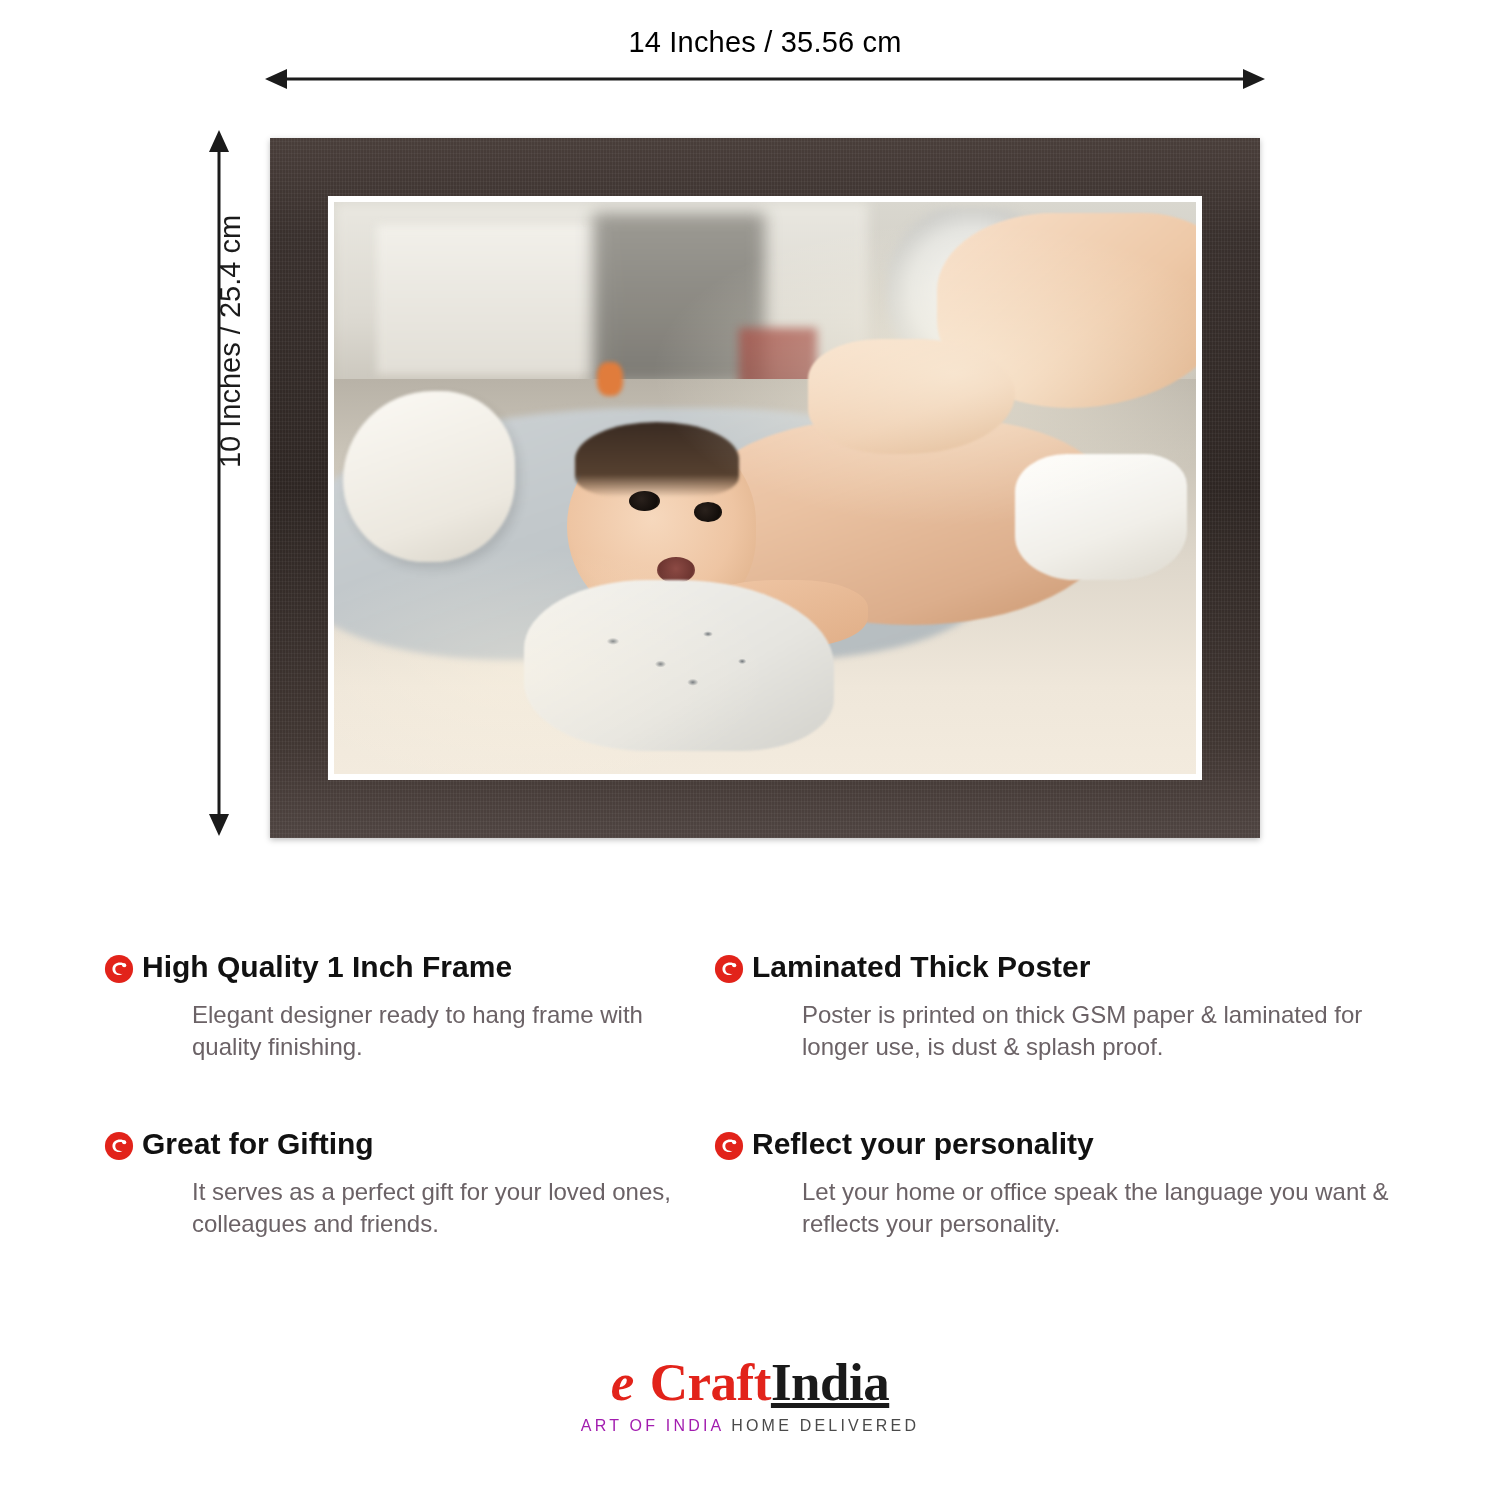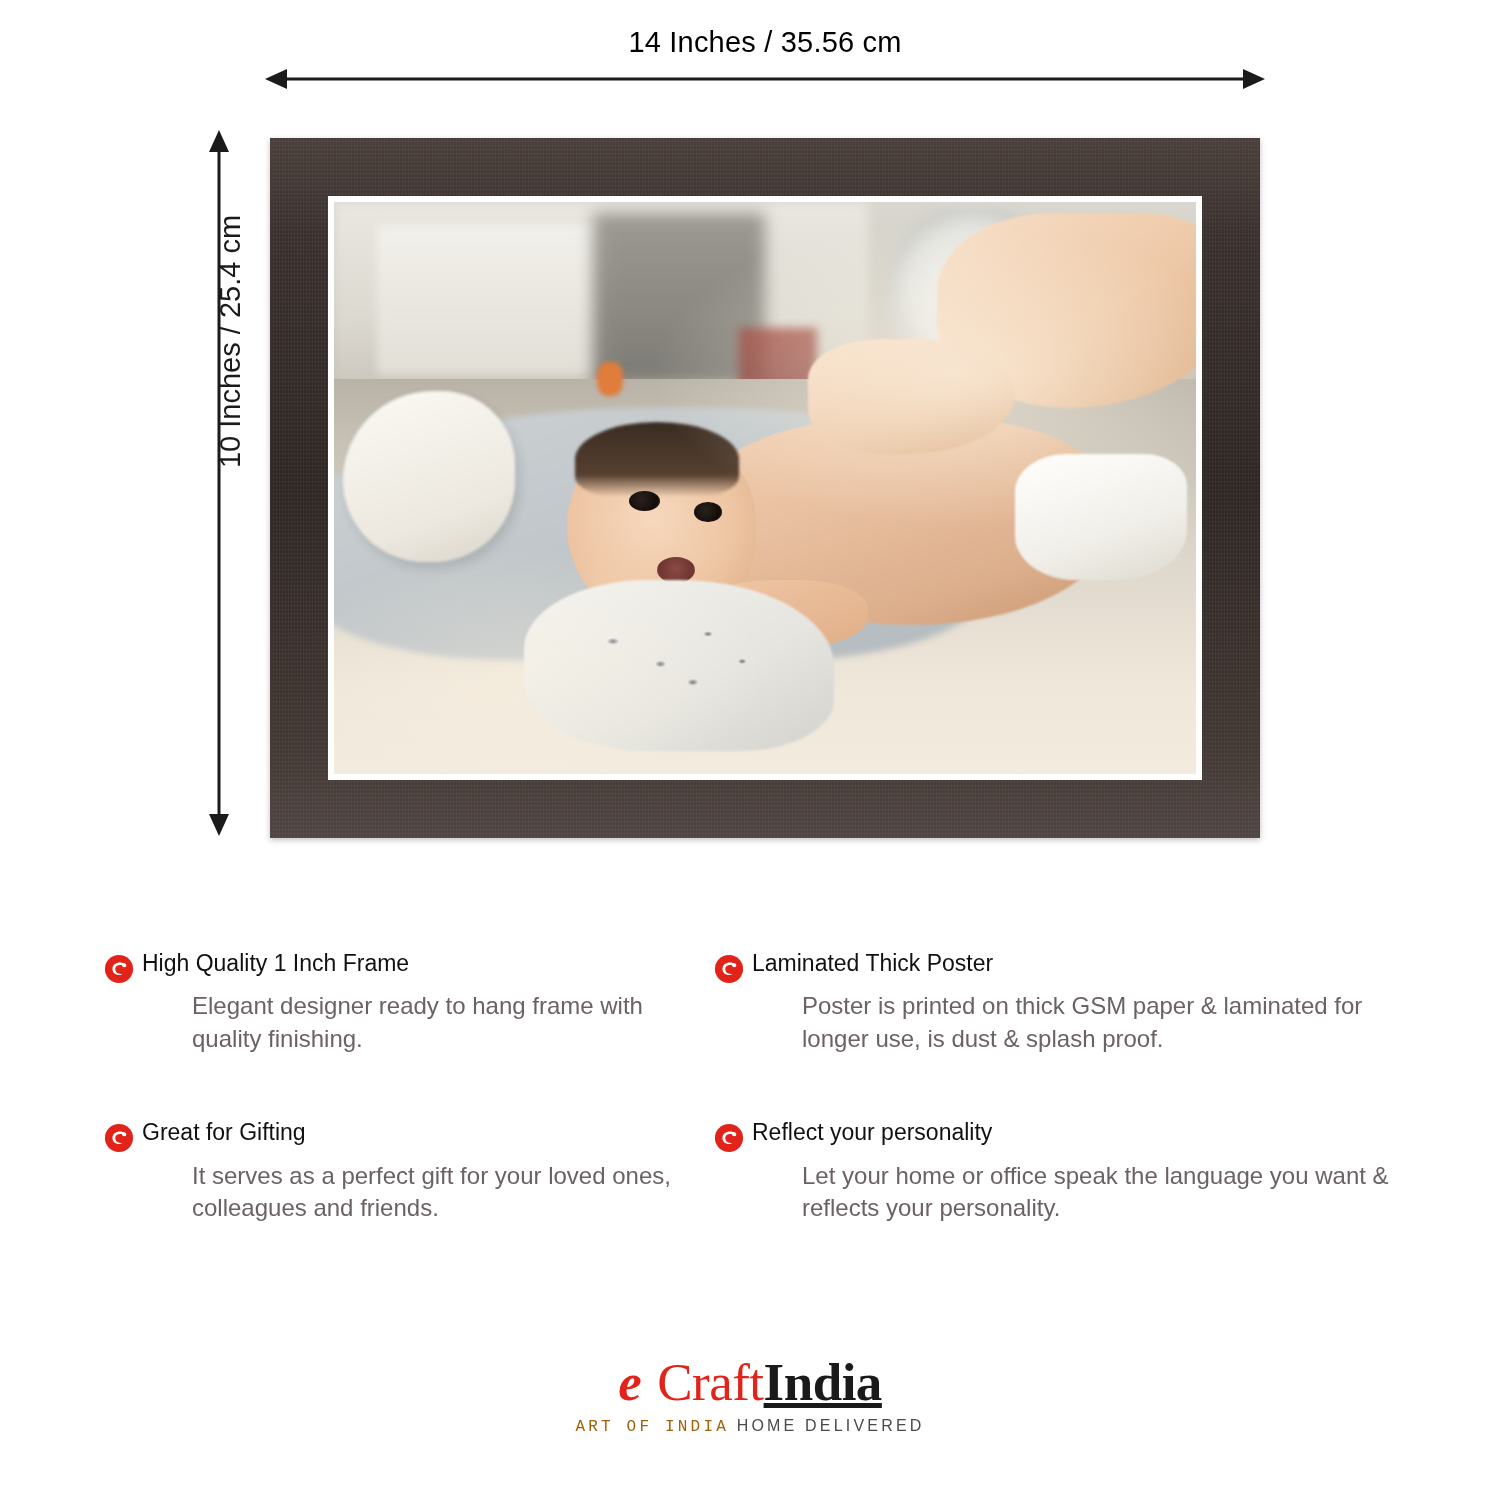--- a/index.html
+++ b/index.html
@@ -257,22 +257,22 @@
     position: absolute;
     top: 950px;
     left: 96px;
     width: 1320px;
     display: grid;
     grid-template-columns: 610px 710px;
     grid-row-gap: 50px;
   }
   .feature { position: relative; padding-left: 46px; }
   .feature-title {
-    font-size: 23px;
-    font-weight: normal;
+    font-size: 30px;
+    font-weight: bold;
     color: #111111;
     margin: 0 0 8px 0;
     line-height: 1.15;
   }
   .feature-desc {
     font-size: 24px;
     line-height: 1.35;
     color: #6b6266;
     margin: 14px;
     padding-left: 36px;
@@ -301,37 +301,37 @@
     white-space: nowrap;
   }
   .logo-e {
     color: #e2231a;
     font-weight: bold;
     font-style: italic;
     font-family: "Liberation Serif", serif;
   }
   .logo-craft {
     color: #e2231a;
-    font-weight: normal;
+    font-weight: bold;
     font-family: "Liberation Serif", serif;
     margin-left: 16px;
   }
   .logo-india {
     color: #1a1a1a;
     font-weight: bold;
     font-family: "Liberation Serif", serif;
     text-decoration: underline;
   }
   .logo-tag {
     margin-top: 8px;
     font-size: 16px;
     letter-spacing: 3.2px;
     color: #4a4a4a;
   }
-  .logo-tag .tag-dark { color: #a16207; font-family: Liberation Mono, monospace; }
+  .logo-tag .tag-dark { color: #a21caf; }
 </style>
 </head>
 <body>
 
 <div class="top-dim-label">14 Inches / 35.56 cm</div>
 
 <svg class="top-arrow" viewBox="0 0 1000 26" preserveAspectRatio="none">
   <line x1="14" y1="13" x2="986" y2="13" stroke="#1b1b1b" stroke-width="3"></line>
   <polygon points="0,13 22,3 22,23" fill="#1b1b1b"></polygon>
   <polygon points="1000,13 978,3 978,23" fill="#1b1b1b"></polygon>

